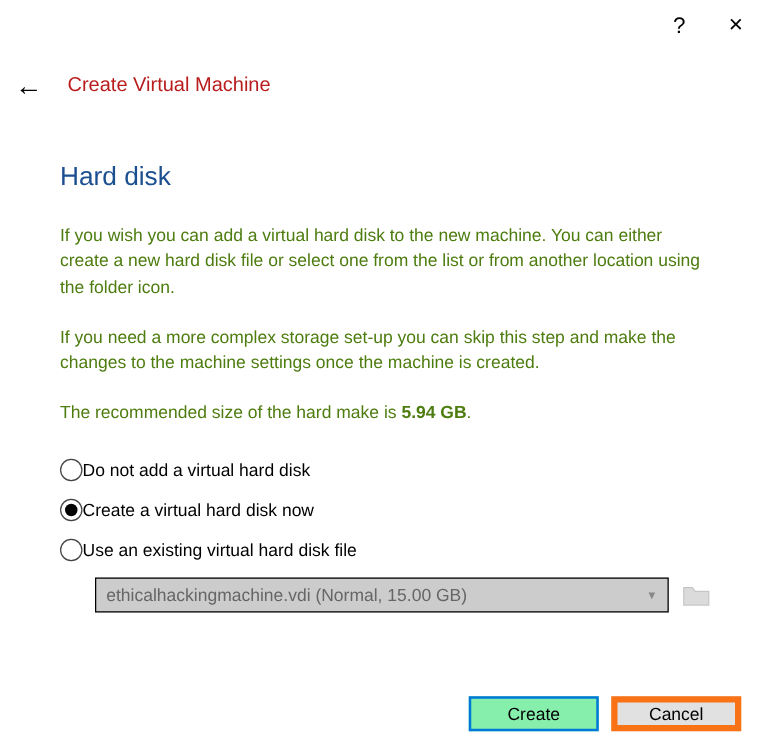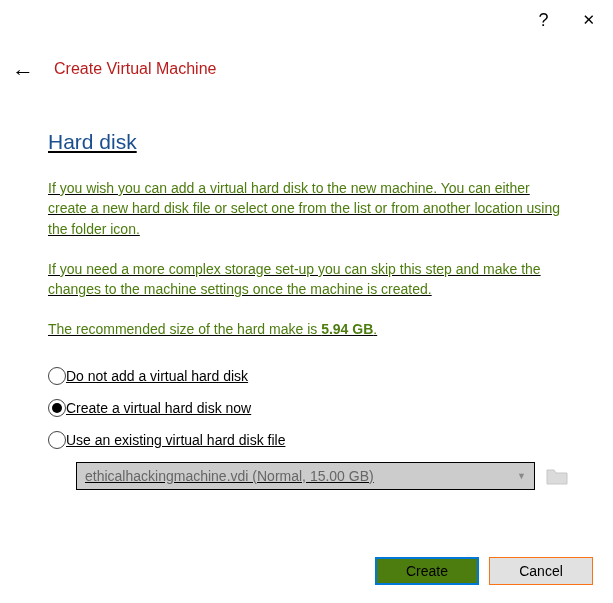--- a/index.html
+++ b/index.html
@@ -43,21 +43,20 @@
       color: #000;
       cursor: pointer;
       line-height: 1;
     }
     .header-title {
       font-size: 16px;
       color: #b91c1c;
     }
     .content {
       padding: 40px 44px 0 48px;
-      text-decoration: underline;
     }
     .page-heading {
       font-size: 21px;
       color: #1b4f8f;
       font-weight: 400;
       margin-bottom: 24px;
     }
     .paragraph {
       font-size: 14px;
       line-height: 1.45;
@@ -134,27 +133,27 @@
       right: 20px;
       display: flex;
       gap: 10px;
     }
     .btn {
       width: 104px;
       height: 28px;
       font-size: 14px;
       font-family: inherit;
       background: #e1e1e1;
-      border: 1px solid #f97316;
+      border: 5px solid #f97316;
       cursor: pointer;
       text-align: center;
     }
     .btn.primary {
       border: 2px solid #0078d7;
-      background: #4d7c0f;
+      background: #86efac;
     }
   </style>
 </head>
 <body>
 
 <div class="titlebar">
   <span class="help-icon">?</span>
   <span class="close-icon">✕</span>
 </div>
 

